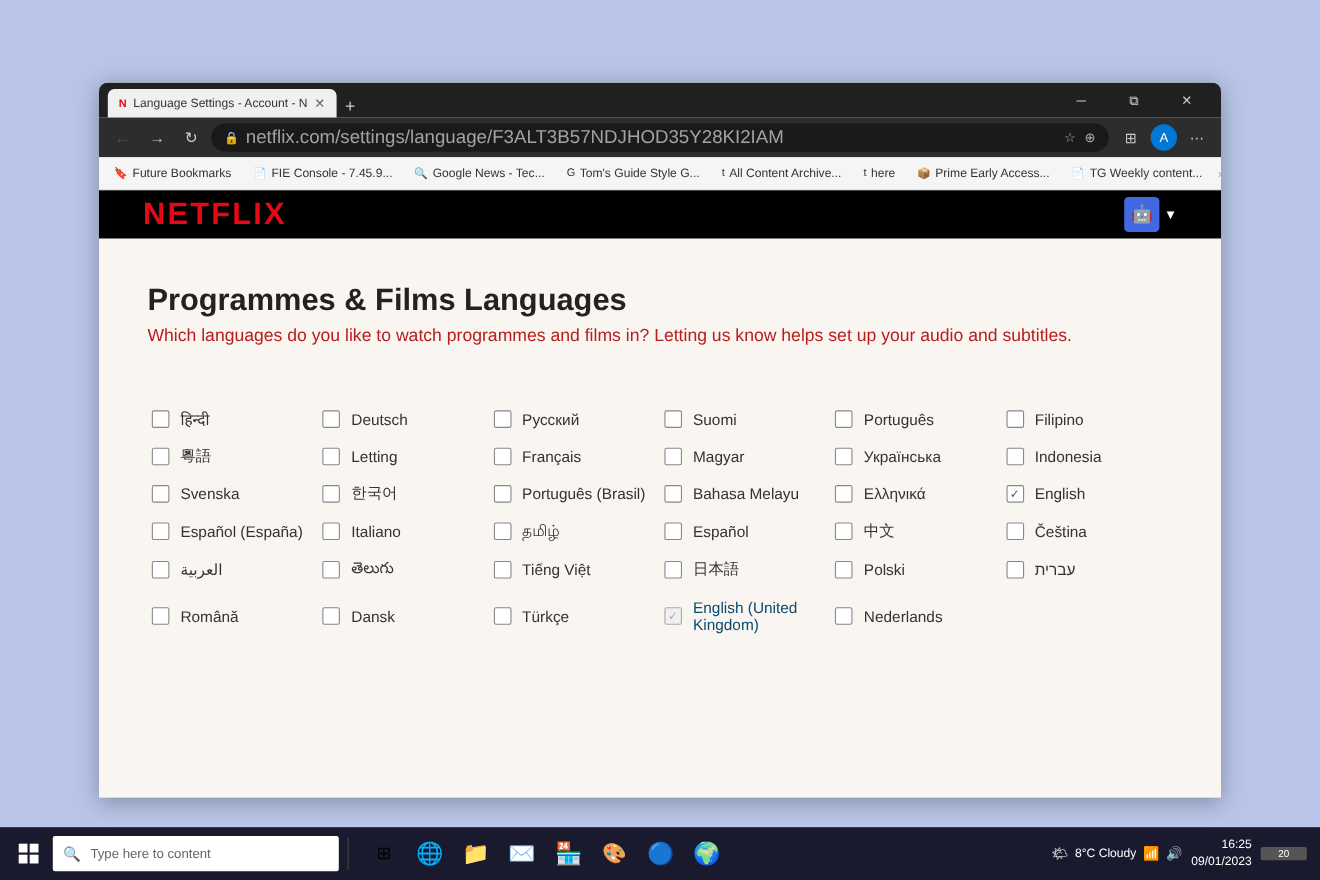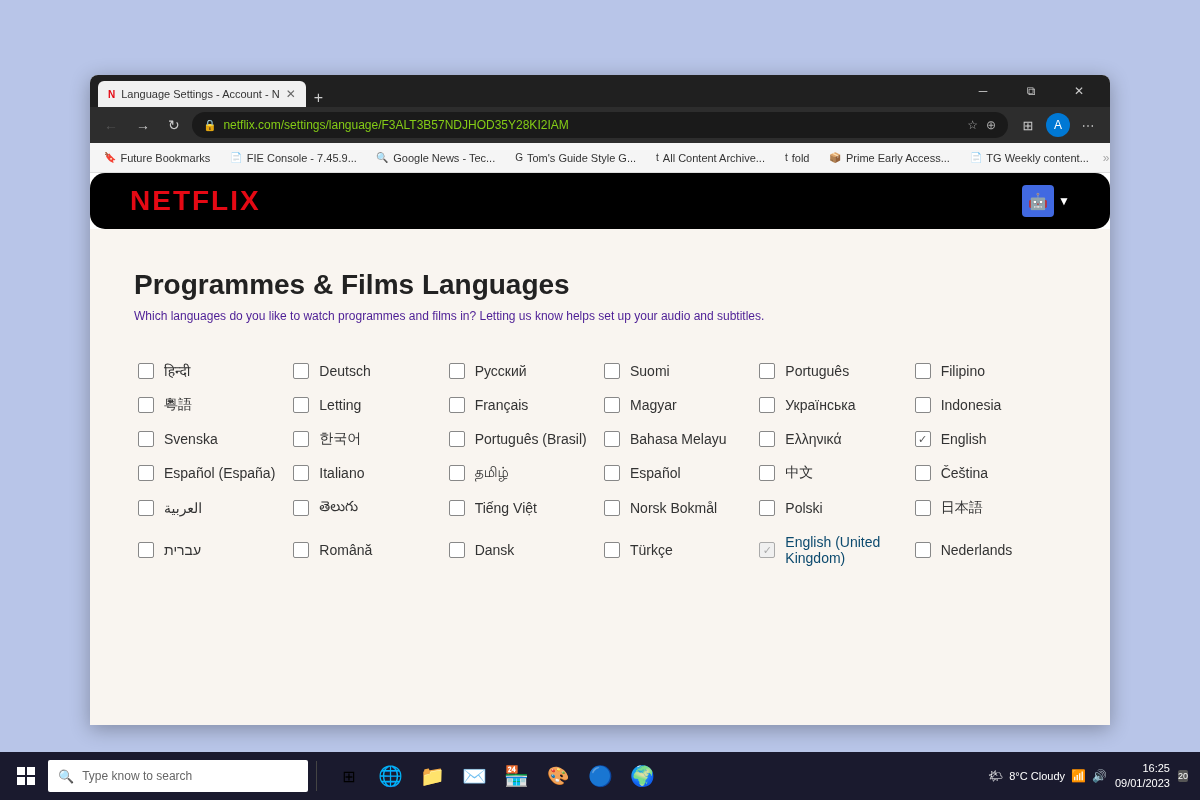--- a/index.html
+++ b/index.html
@@ -113,22 +113,22 @@
       background: #1a1a1a;
       border-radius: 20px;
       height: 26px;
       display: flex;
       align-items: center;
       padding: 0 12px;
       gap: 6px;
     }
     .url-lock { color: #aaa; font-size: 11px; }
     .url-text {
-      color: #84cc16;
-      font-size: 12px;
+      color: #a3a3a3;
+      font-size: 17px;
       flex: 1;
     }
     .url-icons { display: flex; gap: 8px; color: #aaa; font-size: 12px; }
     .toolbar-icons {
       display: flex;
       align-items: center;
       gap: 4px;
       color: #ccc;
       font-size: 14px;
     }
@@ -162,27 +162,26 @@
       color: #333;
       cursor: pointer;
       padding: 2px 6px;
       border-radius: 4px;
       white-space: nowrap;
     }
     .bookmark-icon { font-size: 10px; }
     
     .netflix-header {
       background: #000;
-      height: 56px;
+      height: 44px;
       display: flex;
       align-items: center;
       padding: 0 40px;
       justify-content: space-between;
       flex-shrink: 0;
-      border-radius: 15px;
     }
     .netflix-logo {
       color: #e50914;
       font-size: 28px;
       font-weight: 900;
       letter-spacing: 2px;
     }
     .netflix-avatar {
       width: 32px;
       height: 32px;
@@ -220,23 +219,23 @@
       background: #ccc;
       border-radius: 4px;
     }
     .page-title {
       font-size: 28px;
       font-weight: 600;
       color: #222;
       margin-bottom: 8px;
     }
     .page-subtitle {
-      font-size: 12px;
-      color: #4c1d95;
-      margin-bottom: 30px;
+      font-size: 16px;
+      color: #b91c1c;
+      margin-bottom: 48px;
     }
     .languages-grid {
       display: grid;
       grid-template-columns: repeat(6, 1fr);
       gap: 0;
     }
     .language-item {
       display: flex;
       align-items: center;
       gap: 10px;
@@ -363,21 +362,21 @@
     .clock {
       color: white;
       font-size: 11px;
       text-align: right;
       line-height: 1.4;
     }
     .notif-badge {
       background: #555;
       color: white;
       font-size: 9px;
-      padding: 1px 0;
+      padding: 1px 16px;
       border-radius: 2px;
     }
   </style>
 </head>
 <body>
 
 <div class="window">
 
   <div class="title-bar">
     <div class="tab-area">
@@ -430,21 +429,21 @@
     <div class="bookmark-item">
       <span class="bookmark-icon">G</span>
       <span>Tom's Guide Style G...</span>
     </div>
     <div class="bookmark-item">
       <span class="bookmark-icon">t</span>
       <span>All Content Archive...</span>
     </div>
     <div class="bookmark-item">
       <span class="bookmark-icon">t</span>
-      <span>fold</span>
+      <span>here</span>
     </div>
     <div class="bookmark-item">
       <span class="bookmark-icon">📦</span>
       <span>Prime Early Access...</span>
     </div>
     <div class="bookmark-item">
       <span class="bookmark-icon">📄</span>
       <span>TG Weekly content...</span>
     </div>
     <span style="color:#aaa; font-size:12px;">»</span>
@@ -565,29 +564,25 @@
         <div class="language-item">
           <div class="lang-checkbox"></div>
           <span class="lang-label">తెలుగు</span>
         </div>
         <div class="language-item">
           <div class="lang-checkbox"></div>
           <span class="lang-label">Tiếng Việt</span>
         </div>
         <div class="language-item">
           <div class="lang-checkbox"></div>
-          <span class="lang-label">Norsk Bokmål</span>
+          <span class="lang-label">日本語</span>
         </div>
         <div class="language-item">
           <div class="lang-checkbox"></div>
           <span class="lang-label">Polski</span>
-        </div>
-        <div class="language-item">
-          <div class="lang-checkbox"></div>
-          <span class="lang-label">日本語</span>
         </div>
         <div class="language-item">
           <div class="lang-checkbox"></div>
           <span class="lang-label">עברית</span>
         </div>
         <div class="language-item">
           <div class="lang-checkbox"></div>
           <span class="lang-label">Română</span>
         </div>
         <div class="language-item">
@@ -614,21 +609,21 @@
   <div class="taskbar-start">
     <div class="win-logo">
       <div class="win-logo-tile"></div>
       <div class="win-logo-tile"></div>
       <div class="win-logo-tile"></div>
       <div class="win-logo-tile"></div>
     </div>
   </div>
   <div class="search-bar">
     <span class="search-icon-tb">🔍</span>
-    <span class="search-text">Type know to search</span>
+    <span class="search-text">Type here to content</span>
   </div>
   <div class="taskbar-divider"></div>
   <div class="taskbar-apps">
     <div class="taskbar-app" style="font-size:16px;">⊞</div>
     <div class="taskbar-app">
       <span style="color:#0078d4; font-size:20px;">🌐</span>
     </div>
     <div class="taskbar-app">
       <span style="color:#ffcc00; font-size:20px;">📁</span>
     </div>

